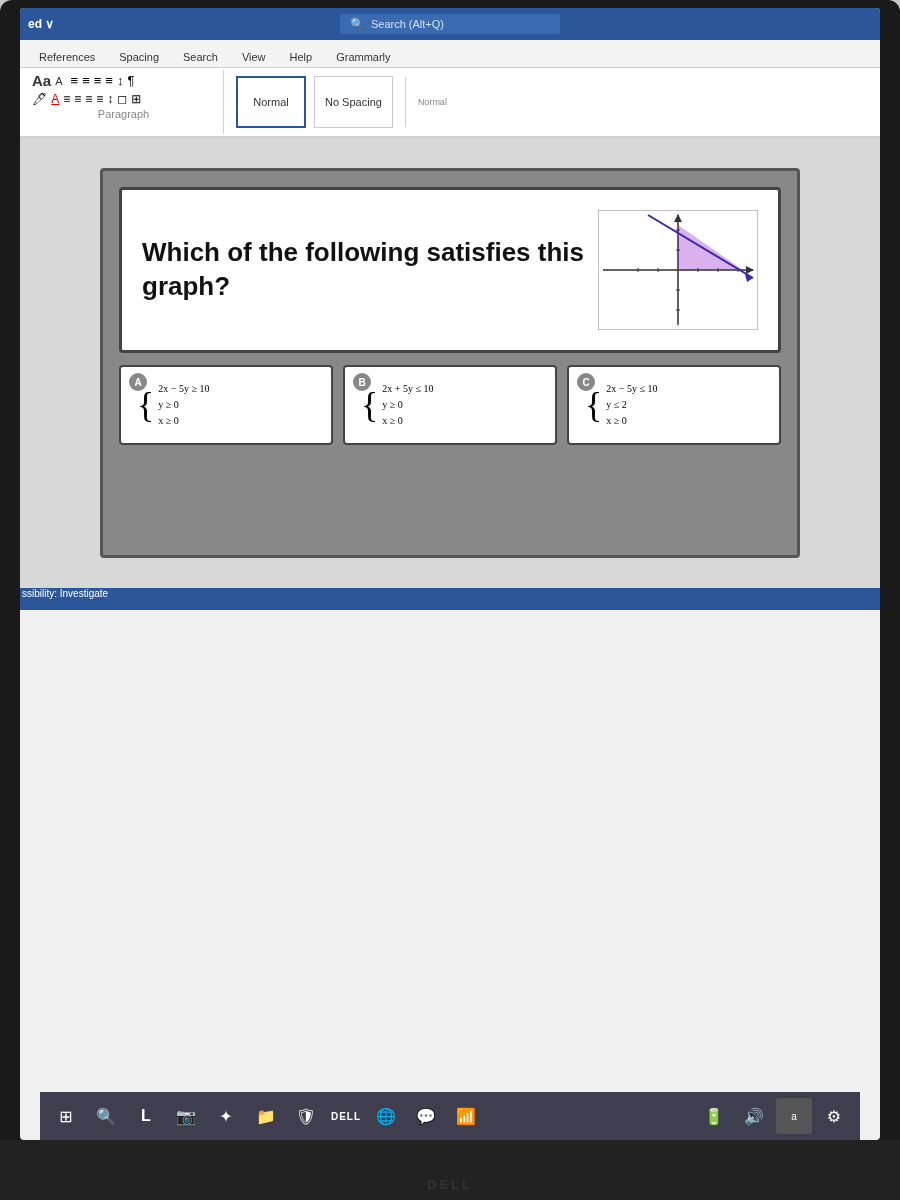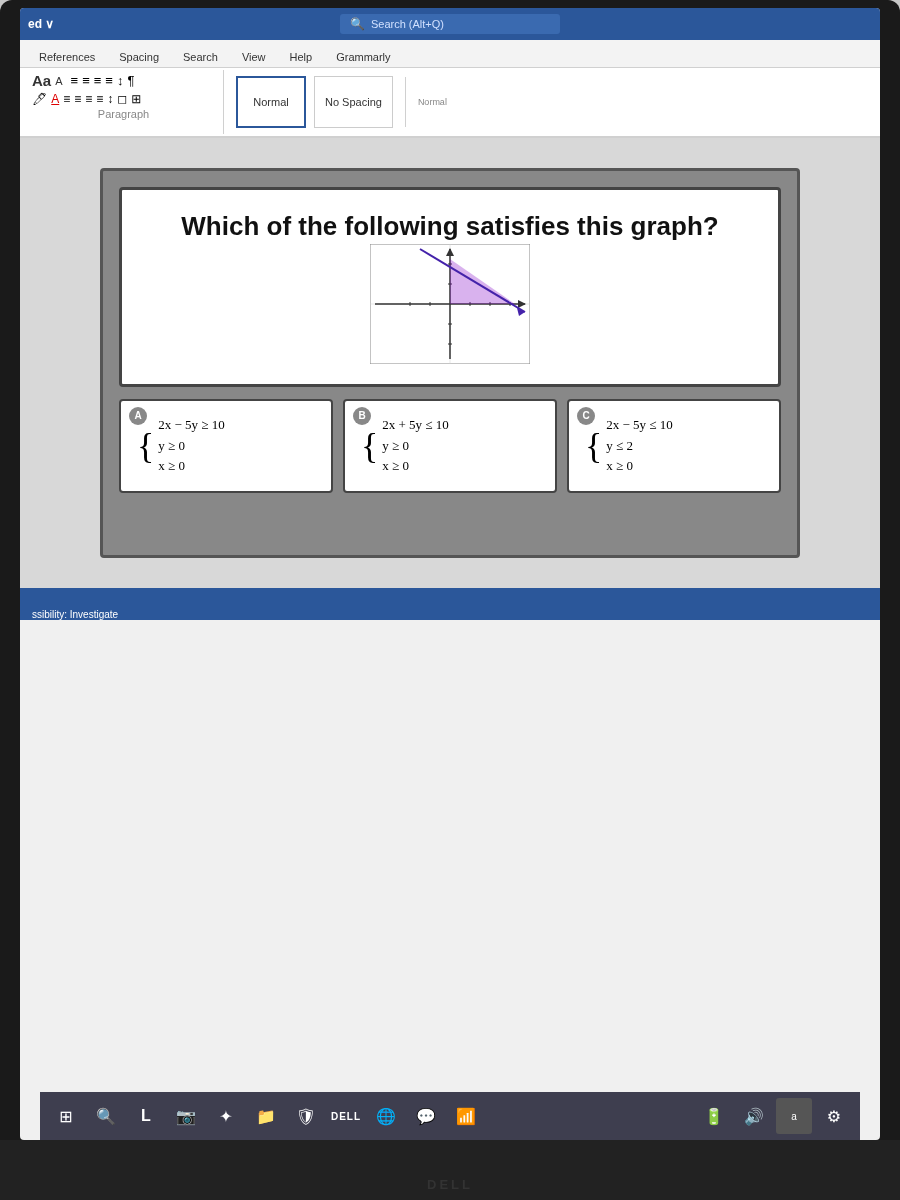--- a/index.html
+++ b/index.html
@@ -105,21 +105,20 @@
 
     .slide-question-box {
       background: white;
       border: 3px solid #444;
       border-radius: 4px;
       padding: 20px;
       display: flex;
       align-items: center;
       justify-content: space-between;
       min-height: 160px;
-      flex-direction: column;
     }
 
     .question-text {
       font-size: 26px;
       font-weight: bold;
       color: #111;
       line-height: 1.3;
     }
 
     .graph-area {
@@ -168,32 +167,32 @@
     }
 
     .math-system {
       display: flex;
       align-items: center;
     }
 
     .math-lines {
       display: flex;
       flex-direction: column;
-      font-size: 13px;
+      font-size: 10px;
       font-family: 'Times New Roman', serif;
       line-height: 1.6;
     }
 
     
     .status-bar {
-      height: 32px;
+      height: 22px;
       background: #2b579a;
       display: flex;
-      align-items: flex-end;
-      padding: 0 12px;
+      align-items: flex-start;
+      padding: 0 2px;
       font-size: 10px;
       color: white;
     }
 
     
     .taskbar {
       position: absolute;
       bottom: 0;
       left: 20px;
       right: 20px;

